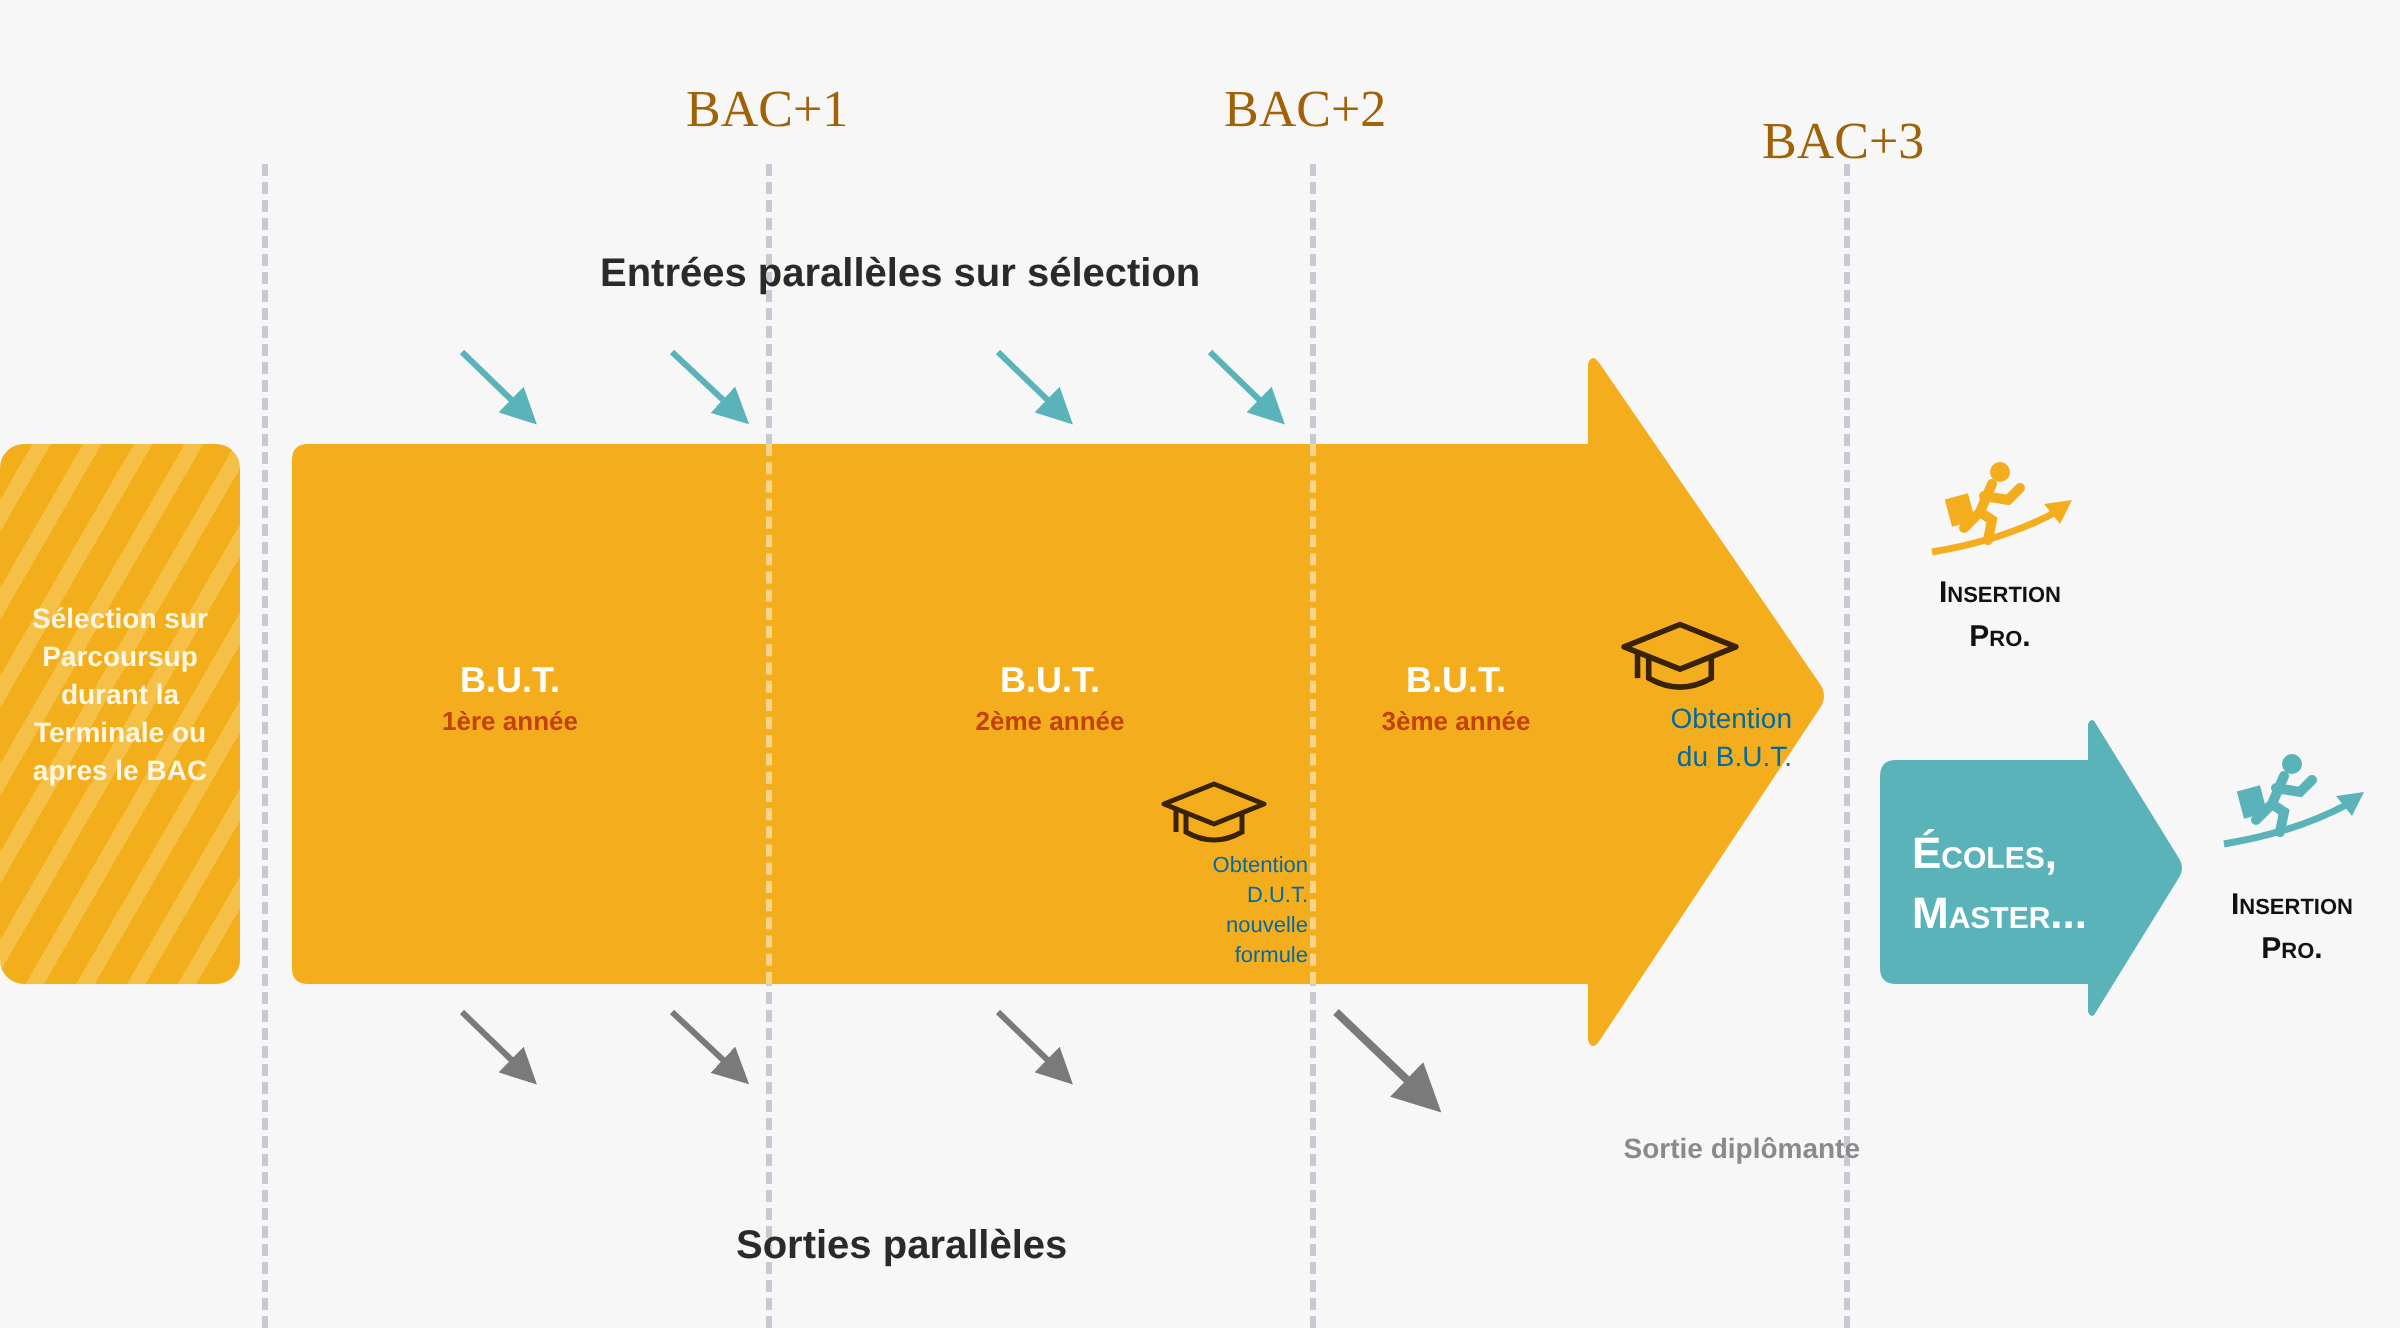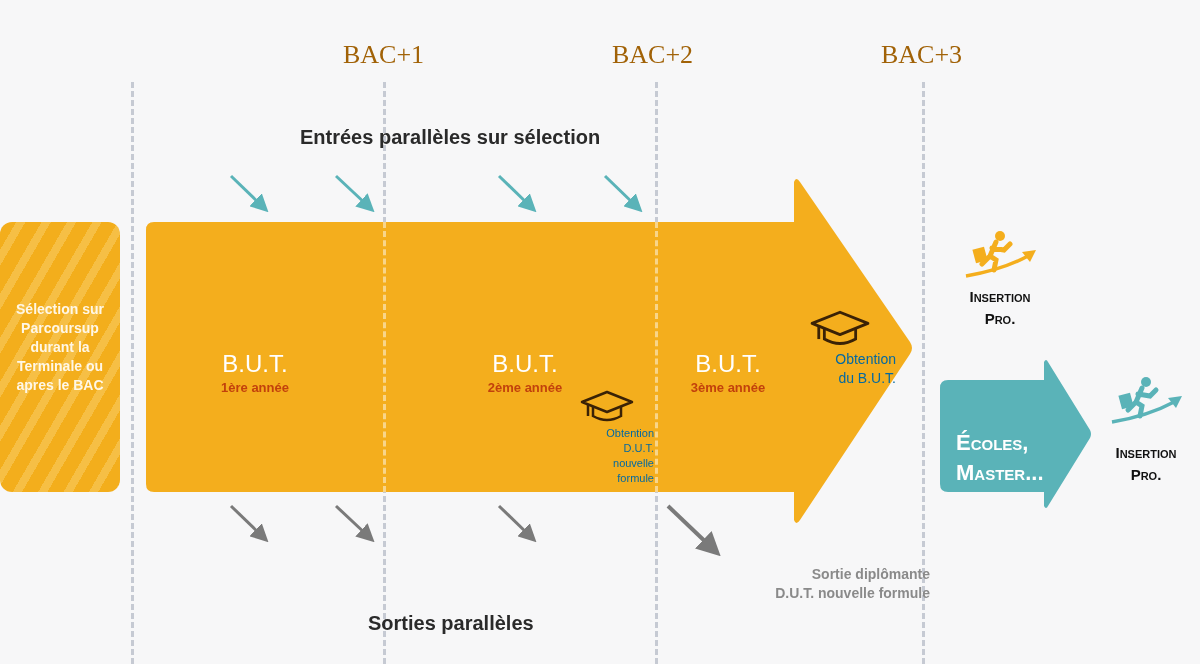--- a/index.html
+++ b/index.html
@@ -5,33 +5,33 @@
   html, body { margin:0; padding:0; }
   body { width:1200px; height:664px; background:#f7f7f8; position:relative; overflow:hidden; font-family:"Liberation Sans", sans-serif; }
   .abs { position:absolute; }
   .bac { font-family:"Liberation Serif", serif; font-weight:normal; font-size:26px; color:#a16207; }
   .dash { position:absolute; top:82px; width:0; height:582px; border-left:3px dashed #c6cad3; }
   .section-title { font-size:20px; font-weight:bold; color:#2a2a2a;text-align:right; }
   .sel-box { left:0; top:222px; width:120px; height:270px; border-radius:12px;
     background: repeating-linear-gradient(120deg, #f3ae1c 0 14px, #f6bf45 14px 22px); }
   .sel-text { position:absolute; left:0; right:0; top:78px; text-align:center; color:#fff7e6; font-size:14px; font-weight:bold; line-height:19px; }
   .year { color:#fff; text-align:center; }
-  .year .t { font-size:24px; font-weight:normal; display:block;margin-top:20px; }
+  .year .t { font-size:18px; font-weight:bold; display:block; }
   .year .s { font-size:13px; font-weight:bold; color:#c2410c; display:block; margin-top:2px; }
   .dark { color:#0369a1; font-weight:normal; text-align:right; }
   .ins { font-weight:bold; color:#111; text-align:center; font-size:15px; line-height:22px; font-variant:small-caps; }
   .ecoles { color:#fff; font-weight:bold; font-size:22px; line-height:30px; font-variant:small-caps; }
   .sortie { color:#8a8a8a; font-weight:bold; font-size:14px; text-align:right; line-height:19px; }
 </style>
 </head>
 <body>
 
 <div class="abs bac" style="left:343px; top:40px;">BAC+1</div>
 <div class="abs bac" style="left:612px; top:40px;">BAC+2</div>
-<div class="abs bac" style="left:881px; top:40px;">BAC+3</div>
+<div class="abs bac" style="left:881px; top:56px;">BAC+3</div>
 
 <div class="dash" style="left:131px;"></div>
 <div class="dash" style="left:383px;"></div>
 <div class="dash" style="left:655px;"></div>
 <div class="dash" style="left:922px;"></div>
 
 <div class="abs section-title" style="left:300px; top:126px;">Entrées parallèles sur sélection</div>
 
 <div class="abs sel-box">
   <div class="sel-text">
@@ -105,39 +105,38 @@
     <line x1="336" y1="506" x2="368" y2="536"></line>
     <line x1="499" y1="506" x2="530" y2="536"></line>
     <line x1="668" y1="506" x2="712" y2="548" stroke-width="4"></line>
   </g>
 </svg>
 
 <div class="abs section-title" style="left:368px; top:596px;margin-top:16px;">Sorties parallèles</div>
 
 <div class="abs sortie" style="left:700px; top:565px; width:230px;">
   <div>Sortie diplômante</div>
-  <div>D.U.T. nouvelle formule</div>
 </div>
 
 <svg class="abs" style="left:962px; top:230px;" width="78" height="50" viewBox="0 0 78 50">
   <circle cx="38" cy="6" r="5" fill="#f4ae1d"></circle>
   <path d="M34 12 L28 26 L34 30 L32 40 M30 18 L42 20 L48 14 M28 26 L20 34" stroke="#f4ae1d" stroke-width="5" fill="none" stroke-linecap="round"></path>
   <rect x="12" y="18" width="12" height="14" fill="#f4ae1d" transform="rotate(-15 18 25)"></rect>
   <path d="M4 46 Q40 40 66 26" stroke="#f4ae1d" stroke-width="3.5" fill="none"></path>
   <path d="M60 22 L74 20 L68 32 Z" fill="#f4ae1d"></path>
 </svg>
 <div class="abs ins" style="left:950px; top:286px; width:100px;">
   <div>Insertion</div>
   <div>Pro.</div>
 </div>
 
 <svg class="abs" style="left:940px; top:358px;" width="152" height="152" viewBox="0 0 152 152">
   <path d="M8 22 H104 V4 Q106 0 108 4 L150 72 Q152 76 150 80 L108 148 Q106 152 104 148 V134 H8 Q0 134 0 126 V30 Q0 22 8 22 Z" fill="#5ab3b8"></path>
 </svg>
-<div class="abs ecoles" style="left:956px; top:412px;margin-top:16px;">
+<div class="abs ecoles" style="left:956px; top:412px;">
   <div>Écoles,</div>
   <div>Master...</div>
 </div>
 
 <svg class="abs" style="left:1108px; top:376px;" width="78" height="50" viewBox="0 0 78 50">
   <circle cx="38" cy="6" r="5" fill="#5ab3b8"></circle>
   <path d="M34 12 L28 26 L34 30 L32 40 M30 18 L42 20 L48 14 M28 26 L20 34" stroke="#5ab3b8" stroke-width="5" fill="none" stroke-linecap="round"></path>
   <rect x="12" y="18" width="12" height="14" fill="#5ab3b8" transform="rotate(-15 18 25)"></rect>
   <path d="M4 46 Q40 40 66 26" stroke="#5ab3b8" stroke-width="3.5" fill="none"></path>
   <path d="M60 22 L74 20 L68 32 Z" fill="#5ab3b8"></path>

